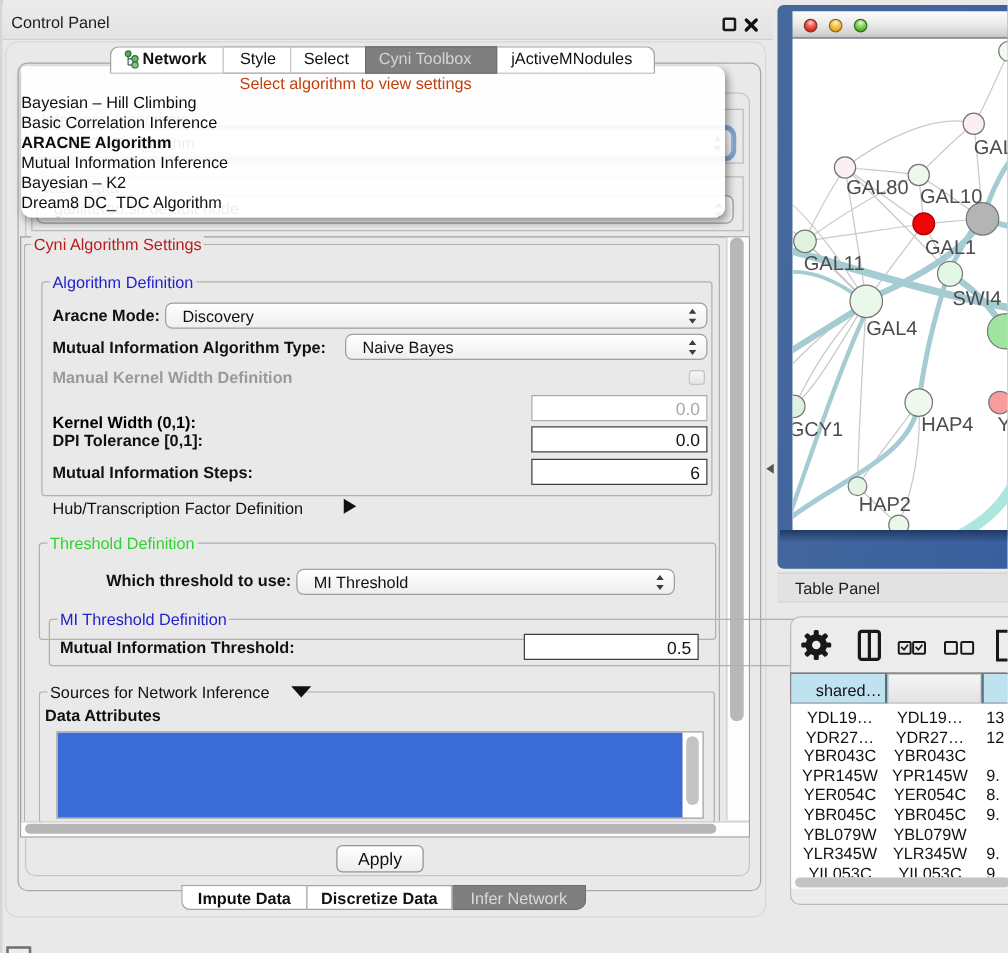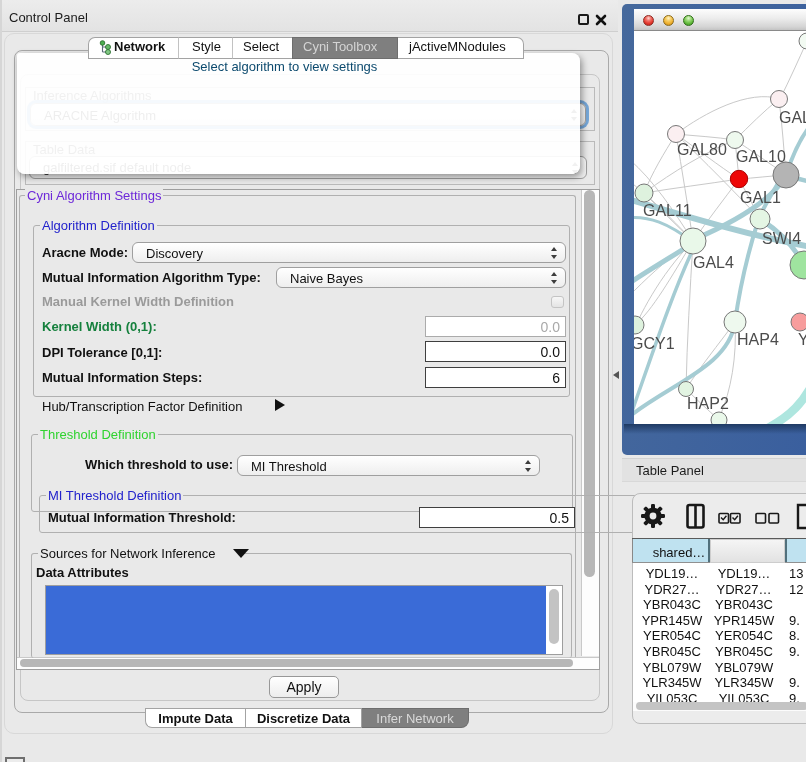--- a/index.html
+++ b/index.html
@@ -53,39 +53,39 @@
 
 <div class="abs" style="left:16px;top:189px;width:584px;height:481px;border:1px solid #9e9e9e;background:#e9e9e9;"></div>
 
 <div class="abs" style="left:581px;top:190px;width:18px;height:466px;background:#fdfdfd;border-left:1px solid #c9c9c9;"></div>
 <div class="abs" style="left:584px;top:190px;width:11px;height:387px;background:#b7b7b7;border-radius:6px;"></div>
 
 <div class="abs" style="left:17px;top:657px;width:582px;height:12px;background:#fdfdfd;border-top:1px solid #c9c9c9;"></div>
 <div class="abs" style="left:20px;top:659px;width:553px;height:8px;background:#b7b7b7;border-radius:4px;"></div>
 
 <div class="group" style="left:19px;top:195px;width:557px;height:462px;border-bottom:none;border-radius:3px 3px 0 0;">
-  <span class="gt" style="left:5px;color:#6d28d9;">Cyni Algorithm Settings</span>
+  <span class="gt" style="left:5px;color:#b91c1c;">Cyni Algorithm Settings</span>
 </div>
 
 <div class="group" style="left:33px;top:225px;width:537px;height:172px;">
   <span class="gt" style="left:6px;color:#2222cc;">Algorithm Definition</span>
 </div>
 <div class="lbl b" style="left:42px;top:245px;">Aracne Mode:</div>
 <div class="combo" style="left:132px;top:242px;width:434px;height:21px;">
     <span class="ct">Discovery</span>
     <span class="arr"></span>
   </div>
 <div class="lbl b" style="left:42px;top:270px;">Mutual Information Algorithm Type:</div>
 <div class="combo" style="left:276px;top:267px;width:290px;height:21px;">
     <span class="ct">Naive Bayes</span>
     <span class="arr"></span>
   </div>
 <div class="lbl b" style="left:42px;top:294px;color:#9a9a9a;">Manual Kernel Width Definition</div>
 <div class="abs" style="left:551px;top:296px;width:13px;height:12px;background:linear-gradient(#f7f7f7,#e4e4e4);border:1px solid #c4c4c4;border-radius:3px;"></div>
-<div class="lbl b" style="left:42px;top:319px;color:#15803d;">Kernel Width (0,1):</div>
+<div class="lbl b" style="left:42px;top:330px;color:#000000;">Kernel Width (0,1):</div>
 <div class="field" style="left:425px;top:316px;width:141px;height:21px;border:1px solid #ababab;">
     <span class="fv" style="color:#a9a9a9;">0.0</span>
   </div>
 <div class="lbl b" style="left:42px;top:345px;">DPI Tolerance [0,1]:</div>
 <div class="field" style="left:425px;top:341px;width:141px;height:21px;">
     <span class="fv">0.0</span>
   </div>
 <div class="lbl b" style="left:42px;top:370px;">Mutual Information Steps:</div>
 <div class="field" style="left:425px;top:367px;width:141px;height:21px;">
     <span class="fv">6</span>
@@ -100,21 +100,21 @@
 <div class="lbl b" style="right:573px;top:457px;">Which threshold to use:</div>
 <div class="combo" style="left:237px;top:455px;width:303px;height:21px;">
     <span class="ct">MI Threshold</span>
     <span class="arr"></span>
   </div>
 
 <div class="group" style="left:39px;top:495px;width:636px;height:38px;padding-left:43px;">
   <span class="gt" style="left:6px;color:#2222cc;">MI Threshold Definition</span>
 </div>
 <div class="lbl b" style="left:48px;top:510px;">Mutual Information Threshold:</div>
-<div class="field" style="left:419px;top:507px;width:156px;height:21px;">
+<div class="field" style="left:419px;top:507px;width:140px;height:21px;">
     <span class="fv">0.5</span>
   </div>
 
 <div class="group" style="left:31px;top:553px;width:541px;height:105px;border-bottom:none;">
   <span class="gt" style="left:6px;color:#111;padding-right:22px;">Sources for Network Inference</span>
 </div>
 <div class="abs" style="left:233px;top:549px;width:0;height:0;border-left:8px solid transparent;border-right:8px solid transparent;border-top:9px solid #111;"></div>
 <div class="lbl b" style="left:36px;top:565px;">Data Attributes</div>
 
 <div class="abs" style="left:45px;top:585px;width:518px;height:70px;background:#fff;border:1px solid #9e9e9e;overflow:hidden;">
@@ -125,21 +125,22 @@
 <div class="abs" style="left:269px;top:676px;width:70px;height:22px;background:linear-gradient(#ffffff,#ededed);border:1px solid #989898;border-radius:5px;text-align:center;line-height:20px;font-size:14px;">Apply</div>
 
 <div class="abs" style="left:145px;top:708px;width:100px;height:20px;background:#fff;border:1px solid #a3a3a3;border-right:none;border-radius:0 0 0 7px;text-align:center;line-height:20px;font-weight:bold;">Impute Data</div>
 <div class="abs" style="left:245px;top:708px;width:117px;height:20px;background:#fff;border:1px solid #a3a3a3;text-align:center;line-height:20px;font-weight:bold;">Discretize Data</div>
 <div class="abs" style="left:362px;top:708px;width:107px;height:20px;background:#7f7f7f;border:1px solid #6e6e6e;border-left:none;border-radius:0 0 8px 0;text-align:center;line-height:20px;color:#d9d9d9;">Infer Network</div>
 
 <div class="abs" style="left:5px;top:757px;width:20px;height:10px;background:#ececec;border:2px solid #6f6f6f;"></div>
 
 <div class="abs" style="left:17px;top:53px;width:563px;height:121px;background:rgba(255,255,255,0.93);border-radius:3px 8px 8px 8px;box-shadow:2px 3px 7px rgba(0,0,0,0.4);z-index:20;"></div>
 <div class="abs" style="left:17px;top:53px;width:563px;height:121px;z-index:21;">
-  <div style="position:absolute;left:-14px;top:6px;width:100%;text-align:center;color:#0c4a6e;">Select algorithm to view settings</div>
+  <div style="position:absolute;left:-14px;top:6px;width:100%;text-align:center;color:#c2410c;">Select algorithm to view settings</div>
+  <div style="position:absolute;left:0px;top:21px;line-height:16px;color:#0d0d0d;">Bayesian – Hill Climbing<br>Basic Correlation Inference<br><span class="b">ARACNE Algorithm</span><br>Mutual Information Inference<br>Bayesian – K2<br>Dream8 DC_TDC Algorithm</div>
 </div>
 
 <div class="abs" style="left:88px;top:37px;width:436px;height:22px;z-index:30;">
   <div style="position:absolute;left:0;top:0;width:90px;height:22px;background:#fff;border:1px solid #a3a3a3;border-right:none;border-radius:7px 0 0 0;"></div>
   <div style="position:absolute;left:90px;top:0;width:54px;height:22px;background:#fff;border:1px solid #a3a3a3;border-right:none;border-left:1px solid #c2c2c2;"></div>
   <div style="position:absolute;left:144px;top:0;width:60px;height:22px;background:#fff;border:1px solid #a3a3a3;border-right:none;border-left:1px solid #c2c2c2;"></div>
   <div style="position:absolute;left:204px;top:0;width:106px;height:22px;background:#7f7f7f;border:1px solid #6e6e6e;"></div>
   <div style="position:absolute;left:310px;top:0;width:126px;height:22px;background:#fff;border:1px solid #a3a3a3;border-left:none;border-radius:0 7px 0 0;"></div>
 
   <svg style="position:absolute;left:11px;top:3px;" width="14" height="15" viewBox="0 0 14 15">

